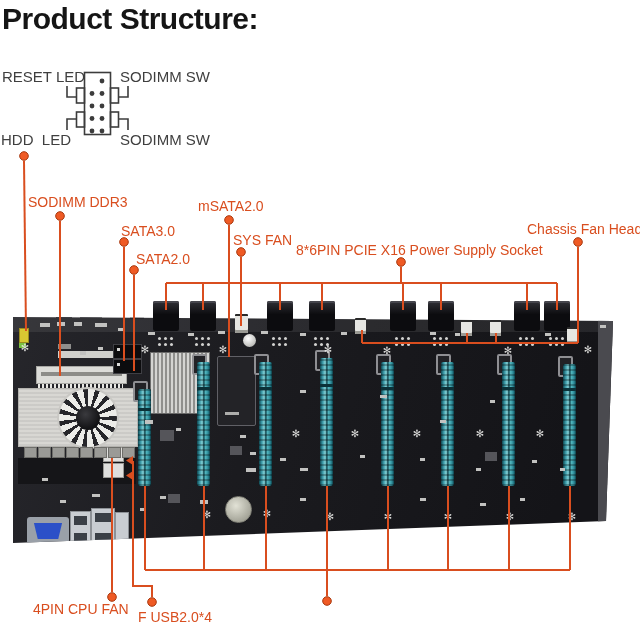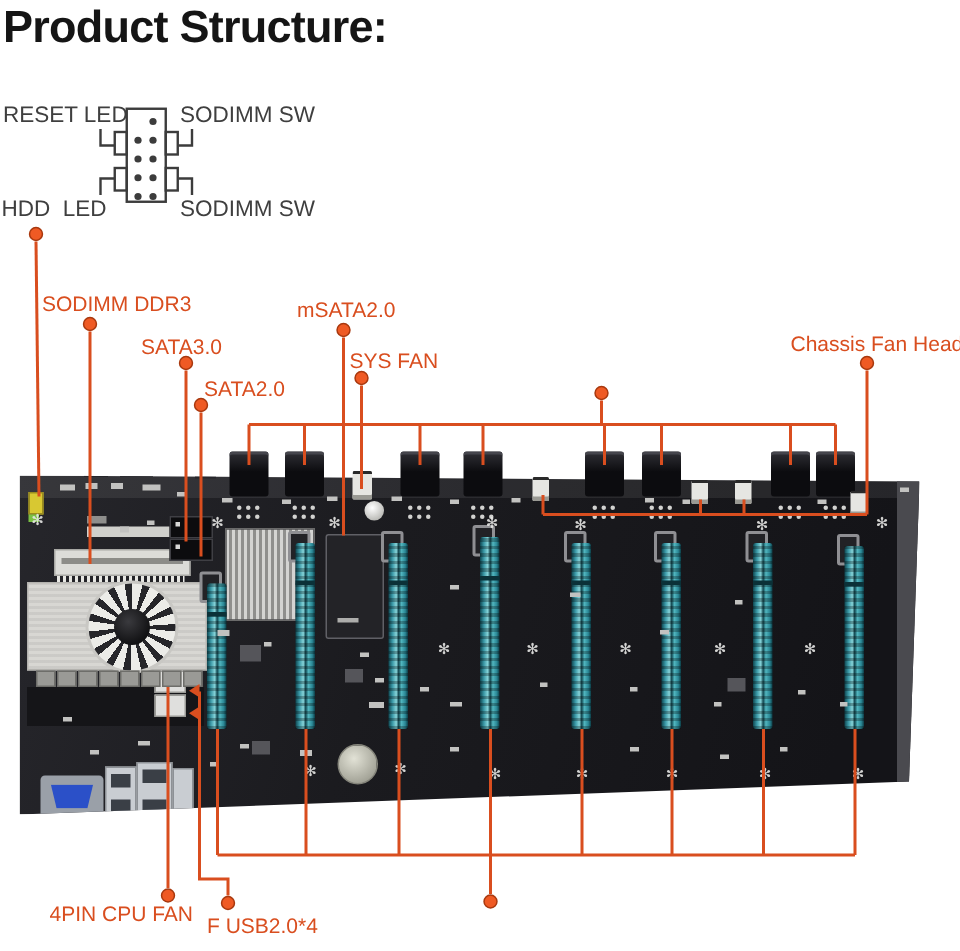--- a/index.html
+++ b/index.html
@@ -338,20 +338,21 @@
         <circle class="odot" cx="241" cy="252" r="4.3"></circle>
       <circle class="odot" cx="401" cy="262" r="4.3"></circle>
         <circle class="odot" cx="578" cy="242" r="4.3"></circle>
       <circle class="odot" cx="112" cy="597" r="4.3"></circle>
         <circle class="odot" cx="152" cy="602" r="4.3"></circle>
       <circle class="odot" cx="327" cy="601" r="4.3"></circle>
     </g>
   </svg>
 
   <div class="lbl" style="left:28px;top:195px;">SODIMM DDR3</div>
-  <div class="lbl" style="left:94px;top:224px;">SATA3.0</div>
+  <div class="lbl" style="left:121px;top:224px;">SATA3.0</div>
   <div class="lbl" style="left:136px;top:252px;">SATA2.0</div>
   <div class="lbl" style="left:198px;top:199px;text-align:center;">mSATA2.0</div>
   <div class="lbl" style="left:233px;top:233px;">SYS FAN</div>
+  <div class="lbl" style="left:296px;top:243px;">8*6PIN PCIE X16 Power Supply Socket</div>
   <div class="lbl" style="left:527px;top:222px;">Chassis Fan Header</div>
   <div class="lbl" style="left:33px;top:602px;">4PIN CPU FAN</div>
   <div class="lbl" style="left:138px;top:610px;">F USB2.0*4</div>
 </div>
 
 </body></html>

